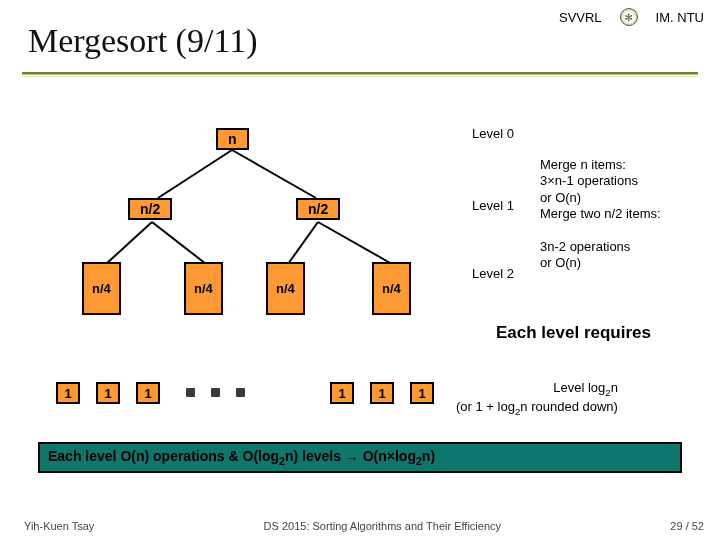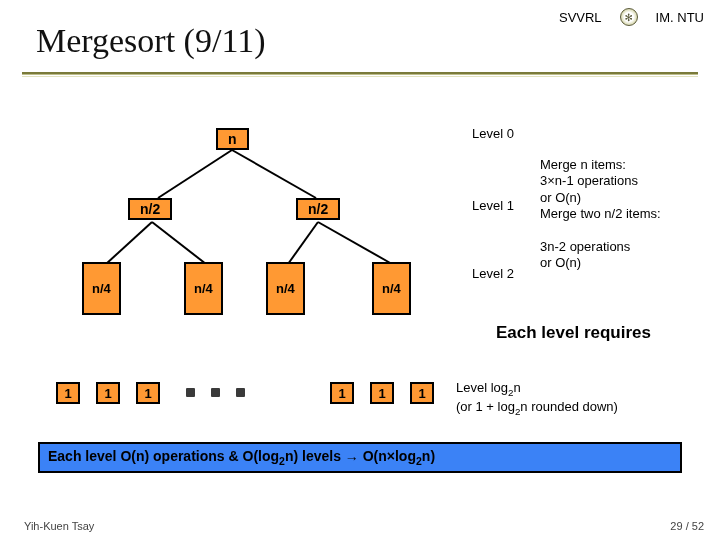--- a/index.html
+++ b/index.html
@@ -29,21 +29,21 @@
     border-radius: 50%;
     display: inline-flex;
     align-items: center; justify-content: center;
     font-size: 10px;
     color: #5a5a3a;
     background: radial-gradient(circle at center, #fff 40%, #d8d8b0 70%);
   }
   .title {
     position: absolute;
     top: 22px;
-    left: 36px;
+    left: 28px;
     font-family: Georgia, 'Times New Roman', serif;
     font-size: 34px;
     color: #111;
   }
   .rule {
     position: absolute;
     top: 72px;
     left: 22px;
     width: 676px;
     height: 0;
@@ -109,28 +109,29 @@
     font-weight: bold;
     font-family: Verdana, sans-serif;
     line-height: 1.3;
     margin-top: 8px;
   }
   .bottom-annot {
     position:absolute;
     font-size:13px;
     font-family: Verdana, sans-serif;
     line-height:1.25;
+    text-align:right;
   }
   .conclusion {
     position: absolute;
     left: 38px;
     top: 442px;
     width: 644px;
     border: 2px solid #000;
-    background: #3b82f6;
+    background: #0f766e;
     padding: 4px 8px;
     font-size: 14px;
     font-weight: bold;
     font-family: Verdana, sans-serif;
   }
   .footer {
     position: absolute;
     bottom: 8px;
     left: 24px;
     right: 16px;
@@ -212,14 +213,15 @@
   <span>Level log</span><sub>2</sub><span>n</span><br>
   <span>(or 1 + log</span><sub>2</sub><span>n rounded down)</span>
 </div>
 
 <div class="conclusion">
   <span>Each level O(n) operations &amp; O(log</span><sub>2</sub><span>n) levels </span><span>→</span><span> O(n×log</span><sub>2</sub><span>n)</span>
 </div>
 
 <div class="footer">
   <span>Yih-Kuen Tsay</span>
+  <span>DS 2015: Sorting Algorithms and Their Efficiency</span>
   <span>29 / 52</span>
 </div>
 
 </body></html>

